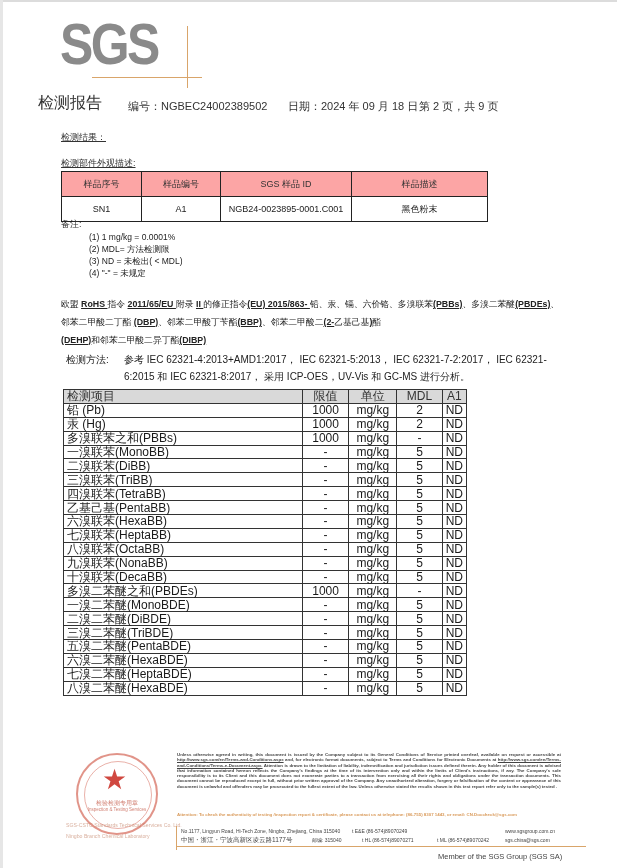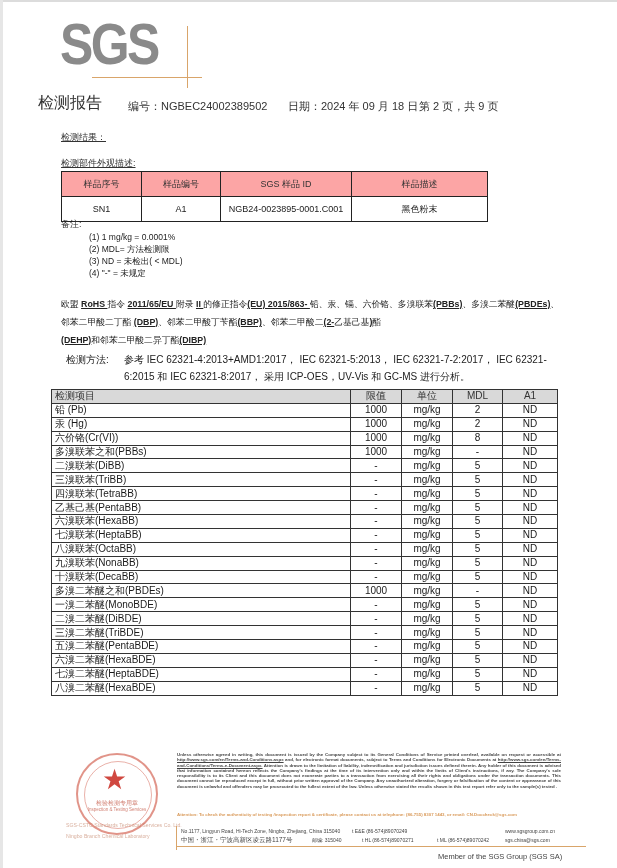--- a/index.html
+++ b/index.html
@@ -34,21 +34,21 @@
 
   .notes { position:absolute; left:89px; top:231px; font-size:8.5px; line-height:12px; color:#222; }
 
   .para { position:absolute; left:61px; top:295px; width:500px; font-size:8.8px; line-height:18px; color:#222; }
   .para b { font-weight:bold; text-decoration:underline; }
 
   .method { position:absolute; top:351px; font-size:10px; line-height:17px; color:#222; }
   .method-label { left:66px; }
   .method-text { left:124px; width:440px; }
 
-  .results-table { left:51px; top:389px; width:507px; font-size:10px; }
+  .results-table { left:63px; top:389px; width:404px; font-size:12px; }
   .results-table th, .results-table td { border:1px solid #333; height:12.9px; padding:0 3px; font-weight:normal; line-height:12px; }
   .results-table th { background:#d9d9d9; color:#333; }
   .results-table td.c, .results-table th.c { text-align:center; }
   .results-table th.l, .results-table td.l { text-align:left; }
 
   
   .stamp { position:absolute; left:76px; top:753px; width:82px; height:82px; border-radius:50%;
     border:2px solid rgba(200,60,40,0.55); box-sizing:border-box; }
   .stamp-inner { position:absolute; left:6px; top:6px; width:66px; height:66px; border-radius:50%;
     border:1px solid rgba(200,60,40,0.4); }
@@ -140,31 +140,31 @@
         <td class="c">ND</td>
       </tr>
       <tr>
         <td class="l">汞 (Hg)</td>
         <td class="c">1000</td>
         <td class="c">mg/kg</td>
         <td class="c">2</td>
         <td class="c">ND</td>
       </tr>
       <tr>
-        <td class="l">六价铬(Cr(VI))</td>
-        <td class="c">1000</td>
-        <td class="c">mg/kg</td>
-        <td class="c">8</td>
-        <td class="c">ND</td>
-      </tr>
-      <tr>
         <td class="l">多溴联苯之和(PBBs)</td>
         <td class="c">1000</td>
         <td class="c">mg/kg</td>
         <td class="c">-</td>
+        <td class="c">ND</td>
+      </tr>
+      <tr>
+        <td class="l">一溴联苯(MonoBB)</td>
+        <td class="c">-</td>
+        <td class="c">mg/kg</td>
+        <td class="c">5</td>
         <td class="c">ND</td>
       </tr>
       <tr>
         <td class="l">二溴联苯(DiBB)</td>
         <td class="c">-</td>
         <td class="c">mg/kg</td>
         <td class="c">5</td>
         <td class="c">ND</td>
       </tr>
       <tr>

